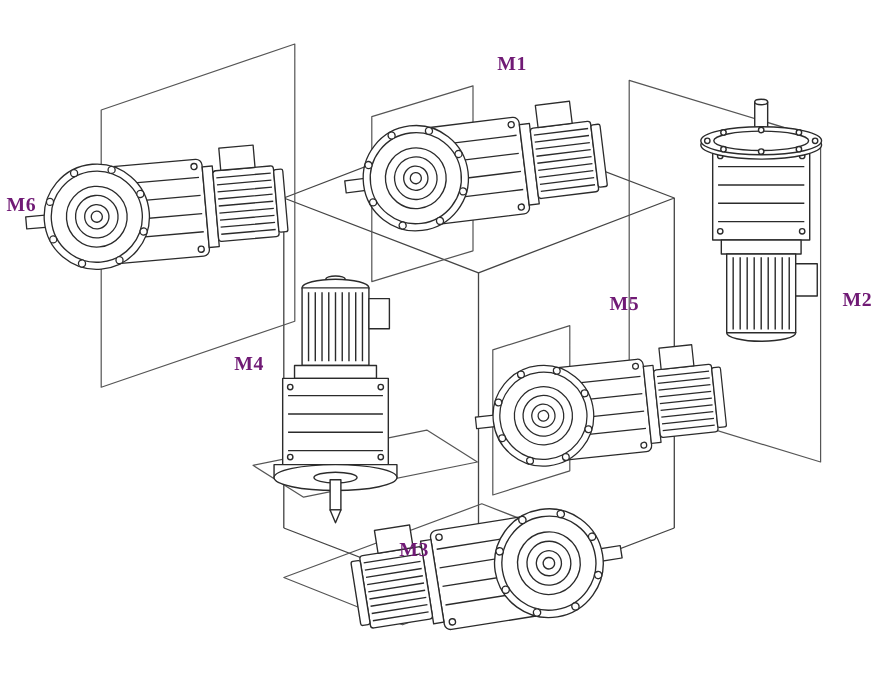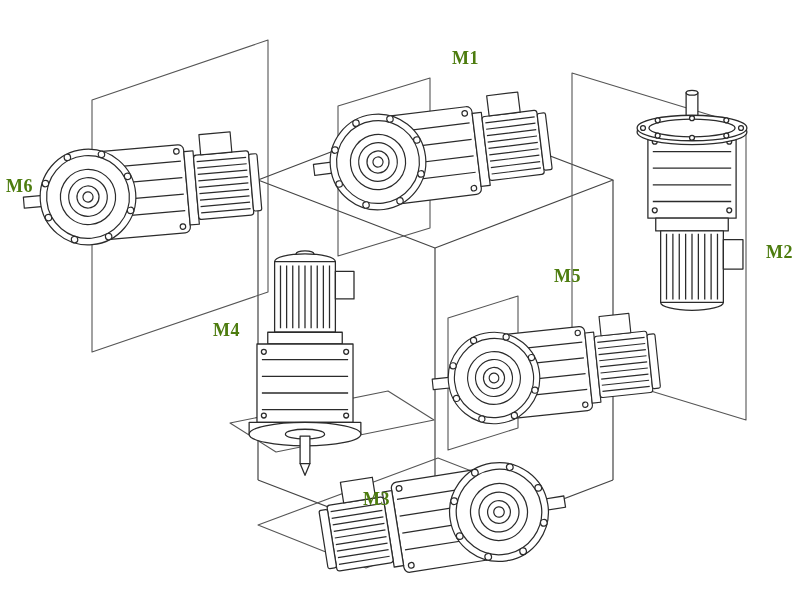--- a/index.html
+++ b/index.html
@@ -10,21 +10,21 @@
     background: #ffffff;
     font-family: "Liberation Serif", serif;
     overflow: hidden;
   }
   #stage svg { position: absolute; left: 0; top: 0; }
   .label {
     position: absolute;
     font-family: "Liberation Serif", serif;
     font-weight: 700;
     font-size: 18px;
-    color: #4d7c0f;
+    color: #701a75;
     letter-spacing: 0.5px;
     user-select: none;
     white-space: nowrap;
   }
 </style>
 </head>
 <body>
 
 <div id="stage">
 
@@ -140,19 +140,19 @@
     </g>
     <g>
       <use href="#gmh" transform="translate(494,378) rotate(-6) scale(0.88)"></use>
     </g>
     <g>
       <use href="#gmh" transform="translate(499,512) scale(-0.95,0.95) rotate(9)"></use>
     </g>
   </svg>
 
   <div class="label" style="left:452px; top:48px;">M1</div>
-  <div class="label" style="left:766px; top:242px;">M2</div>
+  <div class="label" style="left:766px; top:262px;">M2</div>
   <div class="label" style="left:363px; top:489px;">M3</div>
   <div class="label" style="left:213px; top:320px;">M4</div>
   <div class="label" style="left:554px; top:254px;margin-top:12px;">M5</div>
   <div class="label" style="left:6px;   top:176px;text-align:center;">M6</div>
 
 </div>
 
 </body></html>

